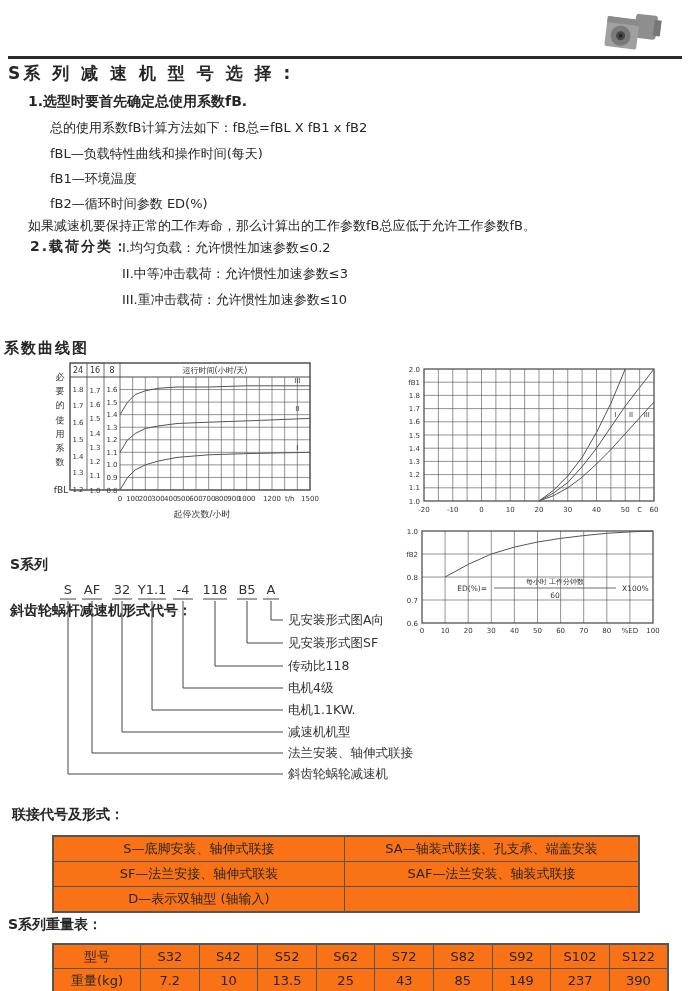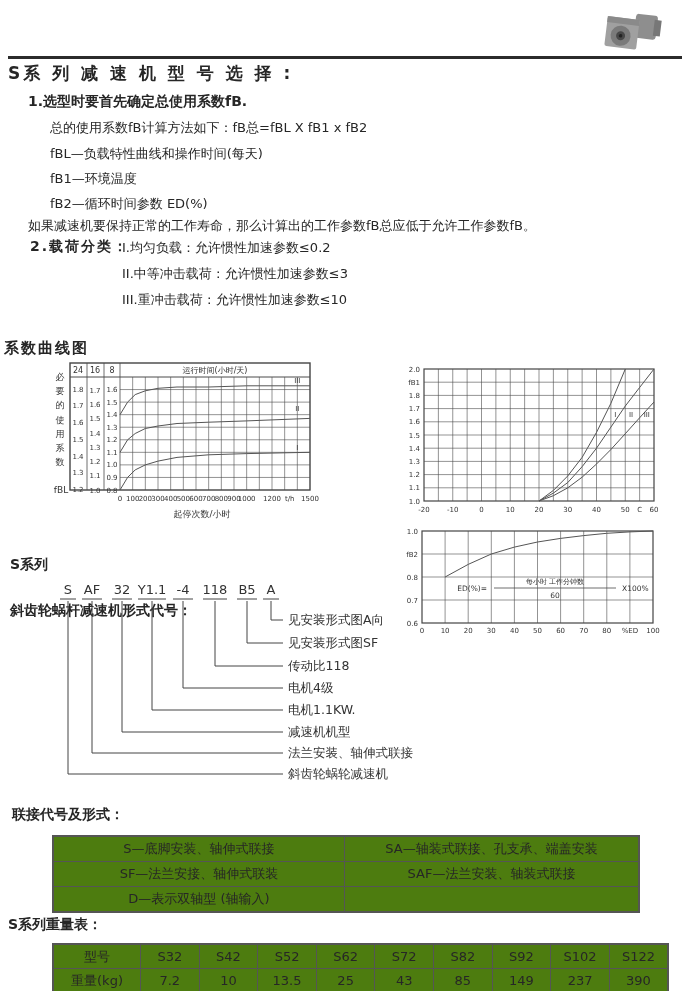--- a/index.html
+++ b/index.html
@@ -9,21 +9,21 @@
   .rule{position:absolute;left:8px;top:56px;width:674px;height:3px;background:#2b2b2b;}
   .title{font-size:17px;font-weight:bold;letter-spacing:3px;}
   .h2{font-size:14px;font-weight:bold;}
   .h2sp{letter-spacing:2px;}
   .line{font-size:13px;}
   .frac{display:inline-block;text-align:center;vertical-align:middle;font-size:13px;}
   .frac .num{padding:0 8px 1px 8px;border-bottom:1px solid #333;}
   .frac .den{padding-top:1px;}
   .formula-row{display:flex;align-items:center;gap:4px;font-size:13px;}
   svg text{fill:#333;font-family:"DejaVu Sans","Liberation Sans",sans-serif;}
-  .ctable,.wtable{border-collapse:collapse;position:absolute;background:#4d7c0f;}
+  .ctable,.wtable{border-collapse:collapse;position:absolute;background:#f97316;}
   .ctable{left:52px;top:835px;width:588px;}
   .ctable td{border:1px solid #555;height:22px;text-align:center;font-size:13px;}
   .ctable{border:2px solid #555;}
   .wtable{left:52px;top:943px;width:617px;border:2px solid #555;table-layout:fixed;}
   .wtable td{border:1px solid #555;height:21px;text-align:center;font-size:13px;}
   .codehead{display:flex;gap:28px;font-size:14px;font-weight:bold;flex-direction:column;}
 </style>
 </head>
 <body>
 

